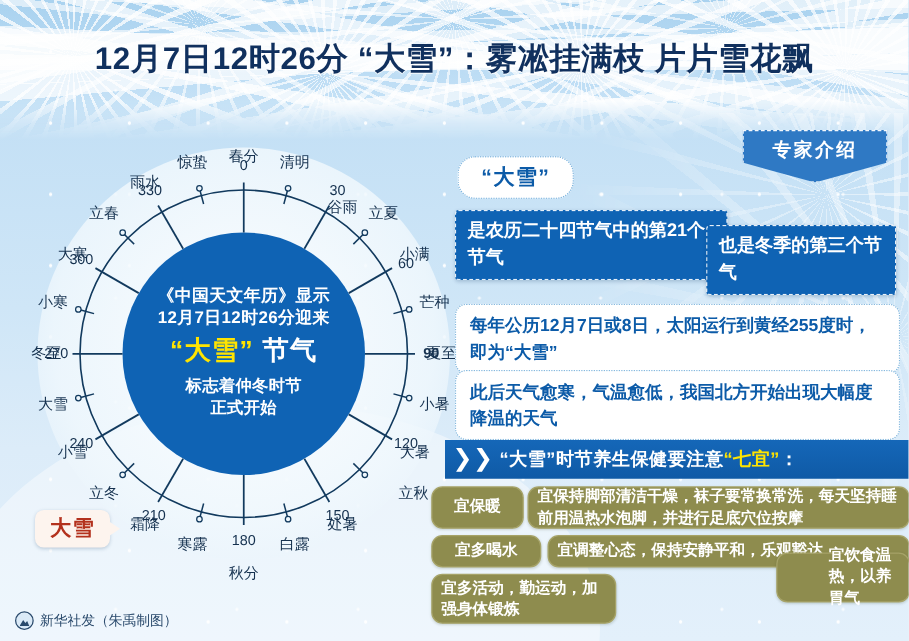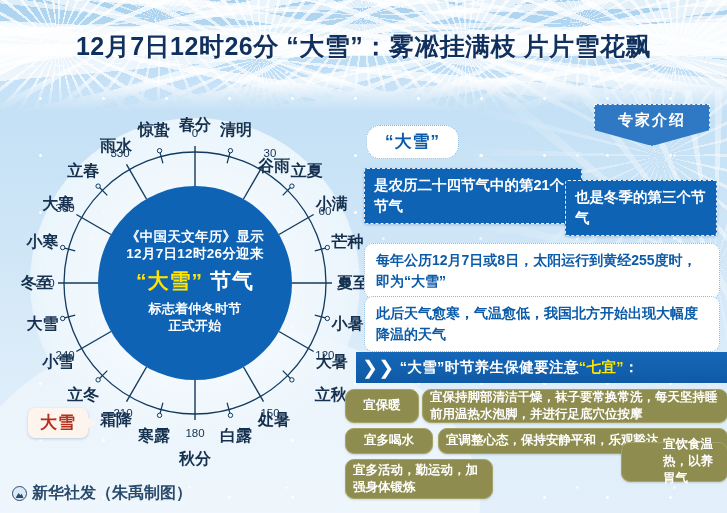--- a/index.html
+++ b/index.html
@@ -75,22 +75,22 @@
 
   
   #wheel-area { position: absolute; left: 22px; top: 110px; width: 345px; height: 355px; }
   .wheel-halo {
     position: absolute; left: 8px; top: 8px; width: 330px; height: 330px;
     border-radius: 50%;
     background: radial-gradient(circle at 50% 45%, rgba(255,255,255,.92) 0%, rgba(240,248,253,.85) 62%, rgba(228,240,250,.45) 85%, rgba(228,240,250,0) 100%);
   }
   #wheel-svg { position: absolute; left: 0; top: 0; }
   .tick-label {
-    position: absolute; font-size: 16px; color: #15314f; white-space: nowrap;
-    transform: translate(-50%, -50%); font-weight: 700;
+    position: absolute; font-size: 12px; color: #15314f; white-space: nowrap;
+    transform: translate(-50%, -50%); font-weight: 400;
   }
   .deg-label {
     position: absolute; font-size: 11.5px; color: #15314f; white-space: nowrap;
     transform: translate(-50%, -50%);
   }
   #wheel-center-text {
     position: absolute; left: 76px; top: 118px; width: 194px;
     text-align: center; color: #ffffff; line-height: 1.28;
   }
   .wc-line { font-size: 13.5px; font-weight: bold; letter-spacing: .3px; }
@@ -187,21 +187,21 @@
   #tip-c { left: -11px; top: 76px; width: 88px; height: 26px; justify-content: center; }
   #tip-d { left: 82px;  top: 76px; width: 290px; height: 26px; }
   #tip-e { left: -11px; top: 107px; width: 148px; height: 40px; }
   #tip-f { left: 142px; top: 107px; width: 118px; height: 40px; }
   #tip-g { left: 265px; top: 90px; width: 107px; height: 40px; padding-left: 41px; }
 
   
   #credit {
     position: absolute; left: 12px; bottom: 9px;
     display: flex; align-items: center; gap: 5px;
-    color: #2a4a6c; font-size: 16px; font-weight: bold;
+    color: #2a4a6c; font-size: 11px; font-weight: normal;
   }
   #credit-logo {
     width: 15px; height: 15px; border-radius: 50%;
     border: 1.4px solid #2a4a6c; position: relative; flex: none;
     background: #dbeaf7;
   }
   #credit-logo::after {
     content: ""; position: absolute; left: 2.5px; top: 5px;
     width: 8px; height: 6px; background: #2a4a6c;
     clip-path: polygon(0 100%, 38% 18%, 60% 55%, 78% 30%, 100% 100%);

